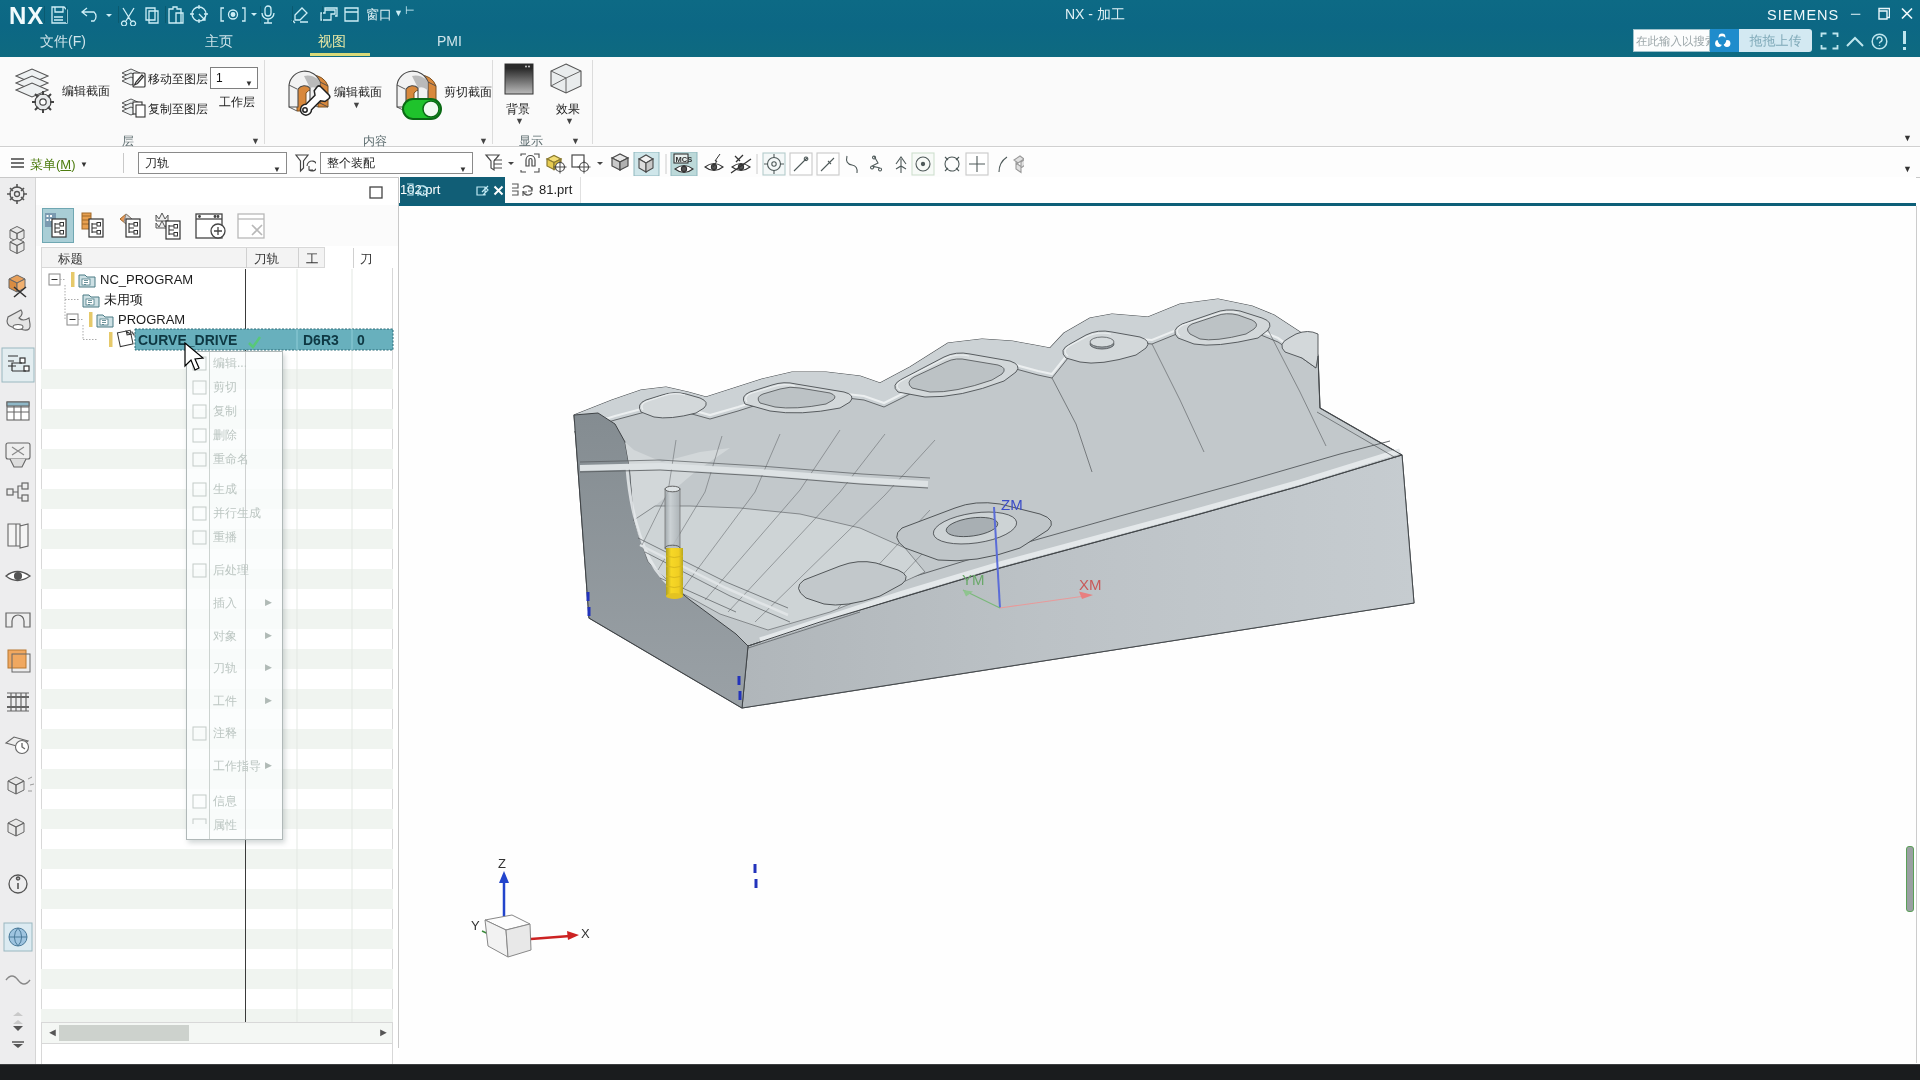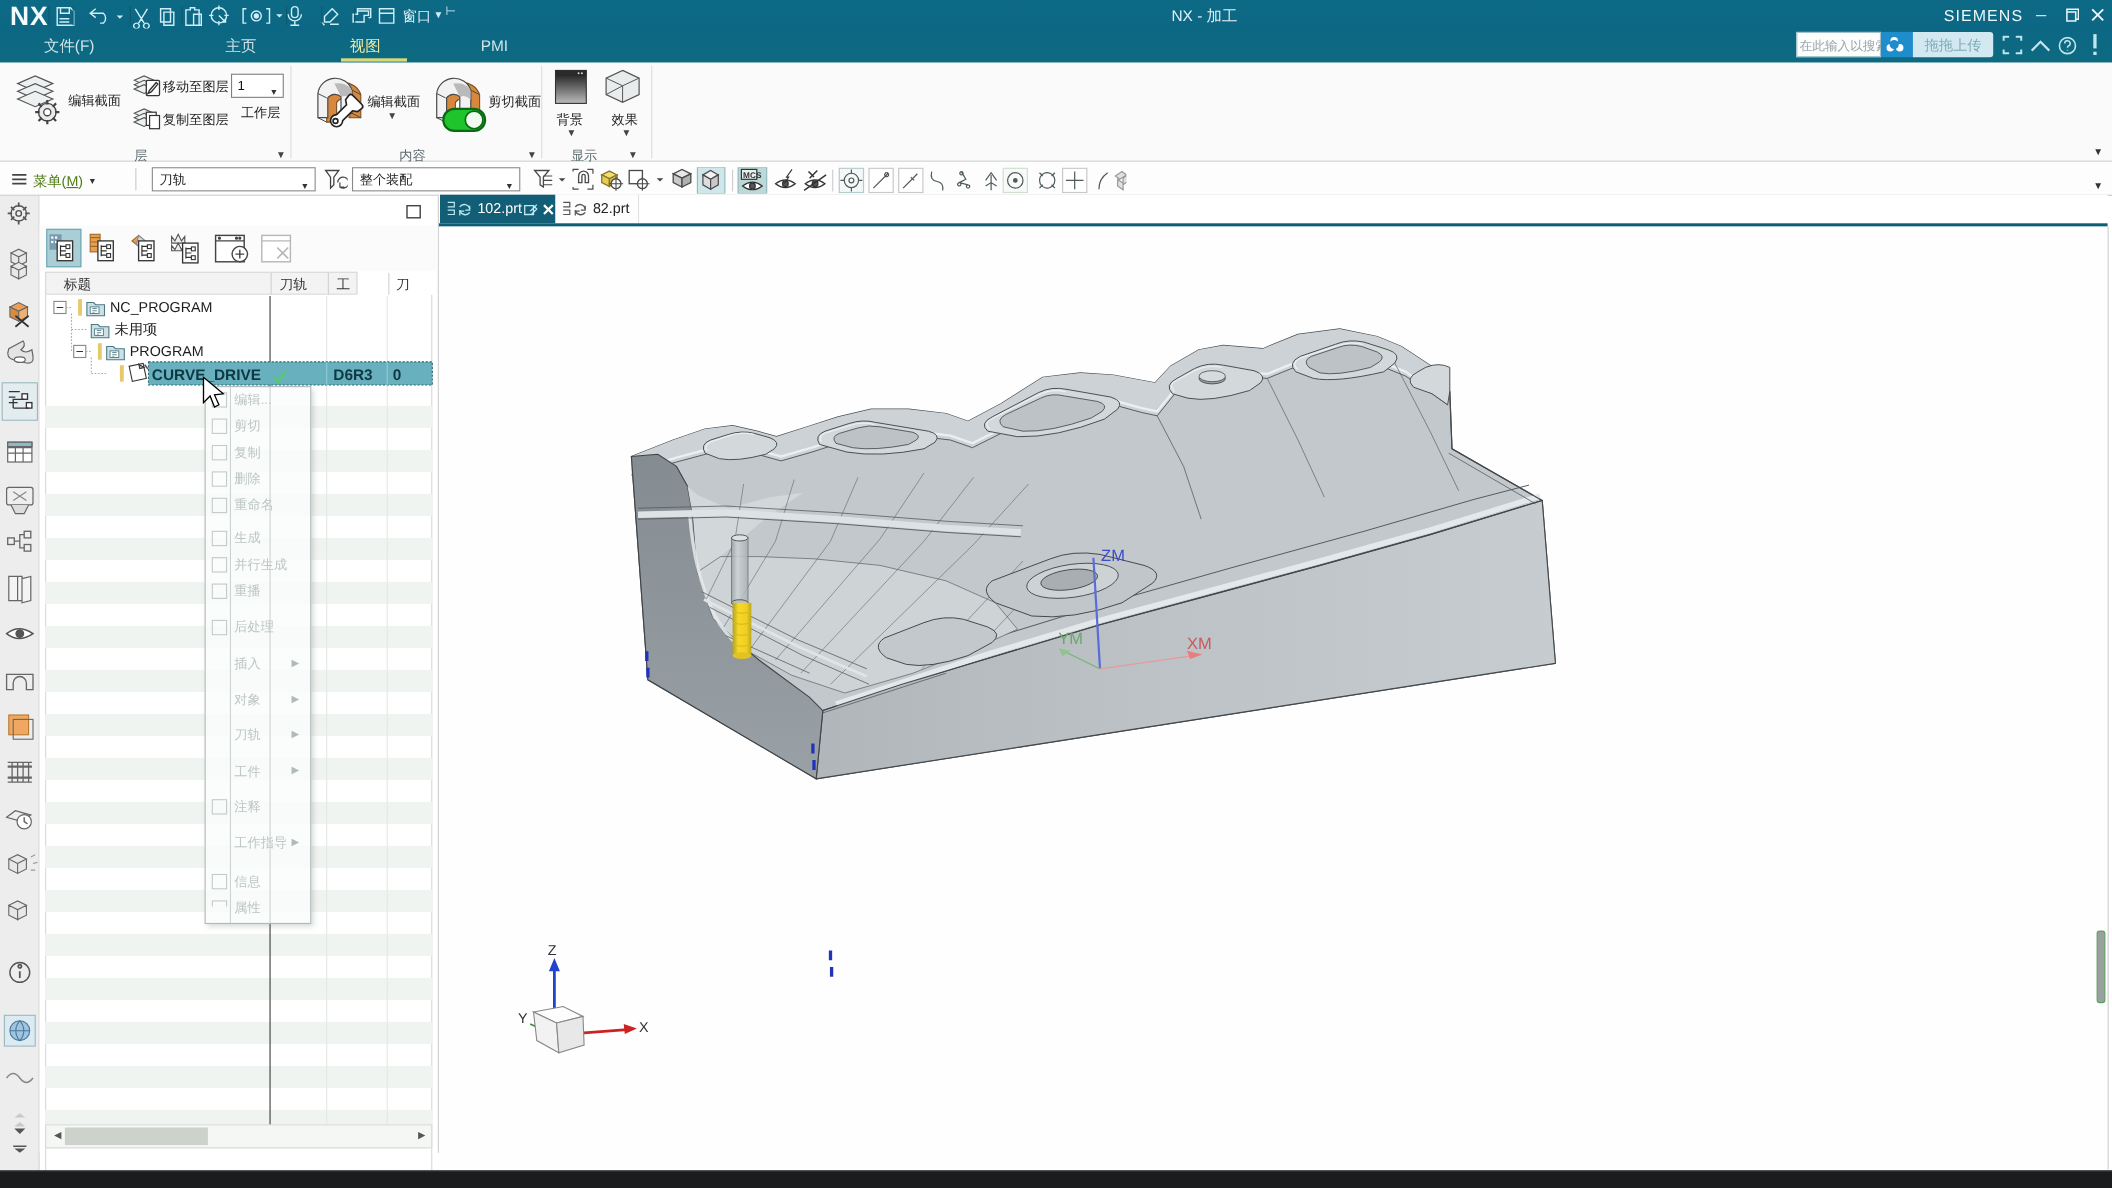--- a/index.html
+++ b/index.html
@@ -610,36 +610,36 @@
 <svg class="cur" style="left:183px;top:342px" width="22" height="30" viewBox="0 0 22 30">
   <path d="M2 1 L2 24 L8 18 L12 28 L16 26 L12 17 L20 16 Z" fill="#fff" stroke="#000" stroke-width="1.2"></path>
 </svg>
 <div id="tabbar">
   <div id="atab">
     <svg class="abs" style="left:6px;top:5px" width="26" height="17" fill="none" stroke="#bfe8f2" stroke-width="1.3">
       <path d="M1 2 h6 v4 h-6 M1 9 h6 v4 h-6" stroke-width="1.1"></path>
       <path d="M12 6 a5 5 0 0 1 9 2 m0 3 a5 5 0 0 1 -9 -2"></path>
       <path d="M21 5 v4 h-4 M12 14 v-4 h4" stroke-width="1.1"></path>
     </svg>
-    <span style="margin-left:34px">102.prt</span>
+    <span style="">102.prt</span>
     <svg class="abs" style="left:76px;top:7px" width="13" height="13" fill="none" stroke="#bfe8f2" stroke-width="1.2">
         <path d="M1 3 h8 v8 h-8 z M9 3 l3 3 -5 5" fill="#115e76"></path>
         <path d="M12 2 l-6 6"></path>
       </svg>
     <svg class="abs" style="left:93px;top:8px" width="11" height="11" stroke="#fff" stroke-width="2">
         <path d="M1.5 1.5 l8 8 M9.5 1.5 l-8 8"></path>
       </svg>
   </div>
   <div id="itab">
     <svg class="abs" style="left:6px;top:5px" width="26" height="17" fill="none" stroke="#555" stroke-width="1.3">
       <path d="M1 2 h6 v4 h-6 M1 9 h6 v4 h-6" stroke-width="1.1"></path>
       <path d="M12 6 a5 5 0 0 1 9 2 m0 3 a5 5 0 0 1 -9 -2"></path>
       <path d="M21 5 v4 h-4 M12 14 v-4 h4" stroke-width="1.1"></path>
     </svg>
-    <span style="margin-left:34px">82.prt</span>
+    <span style="margin-left:34px">81.prt</span>
   </div>
 </div>
 <div id="tabline"></div>
 <div id="viewport"></div>
 <svg class="abs" style="left:399px;top:206px" width="1517" height="857" viewBox="399 206 1517 857">
   <defs>
     <linearGradient id="frontg" x1="0" y1="0" x2="1" y2="0">
       <stop offset="0" stop-color="#b0b6ba"></stop>
         <stop offset="0.45" stop-color="#bcc2c6"></stop>
         <stop offset="1" stop-color="#c6ccd0"></stop>

